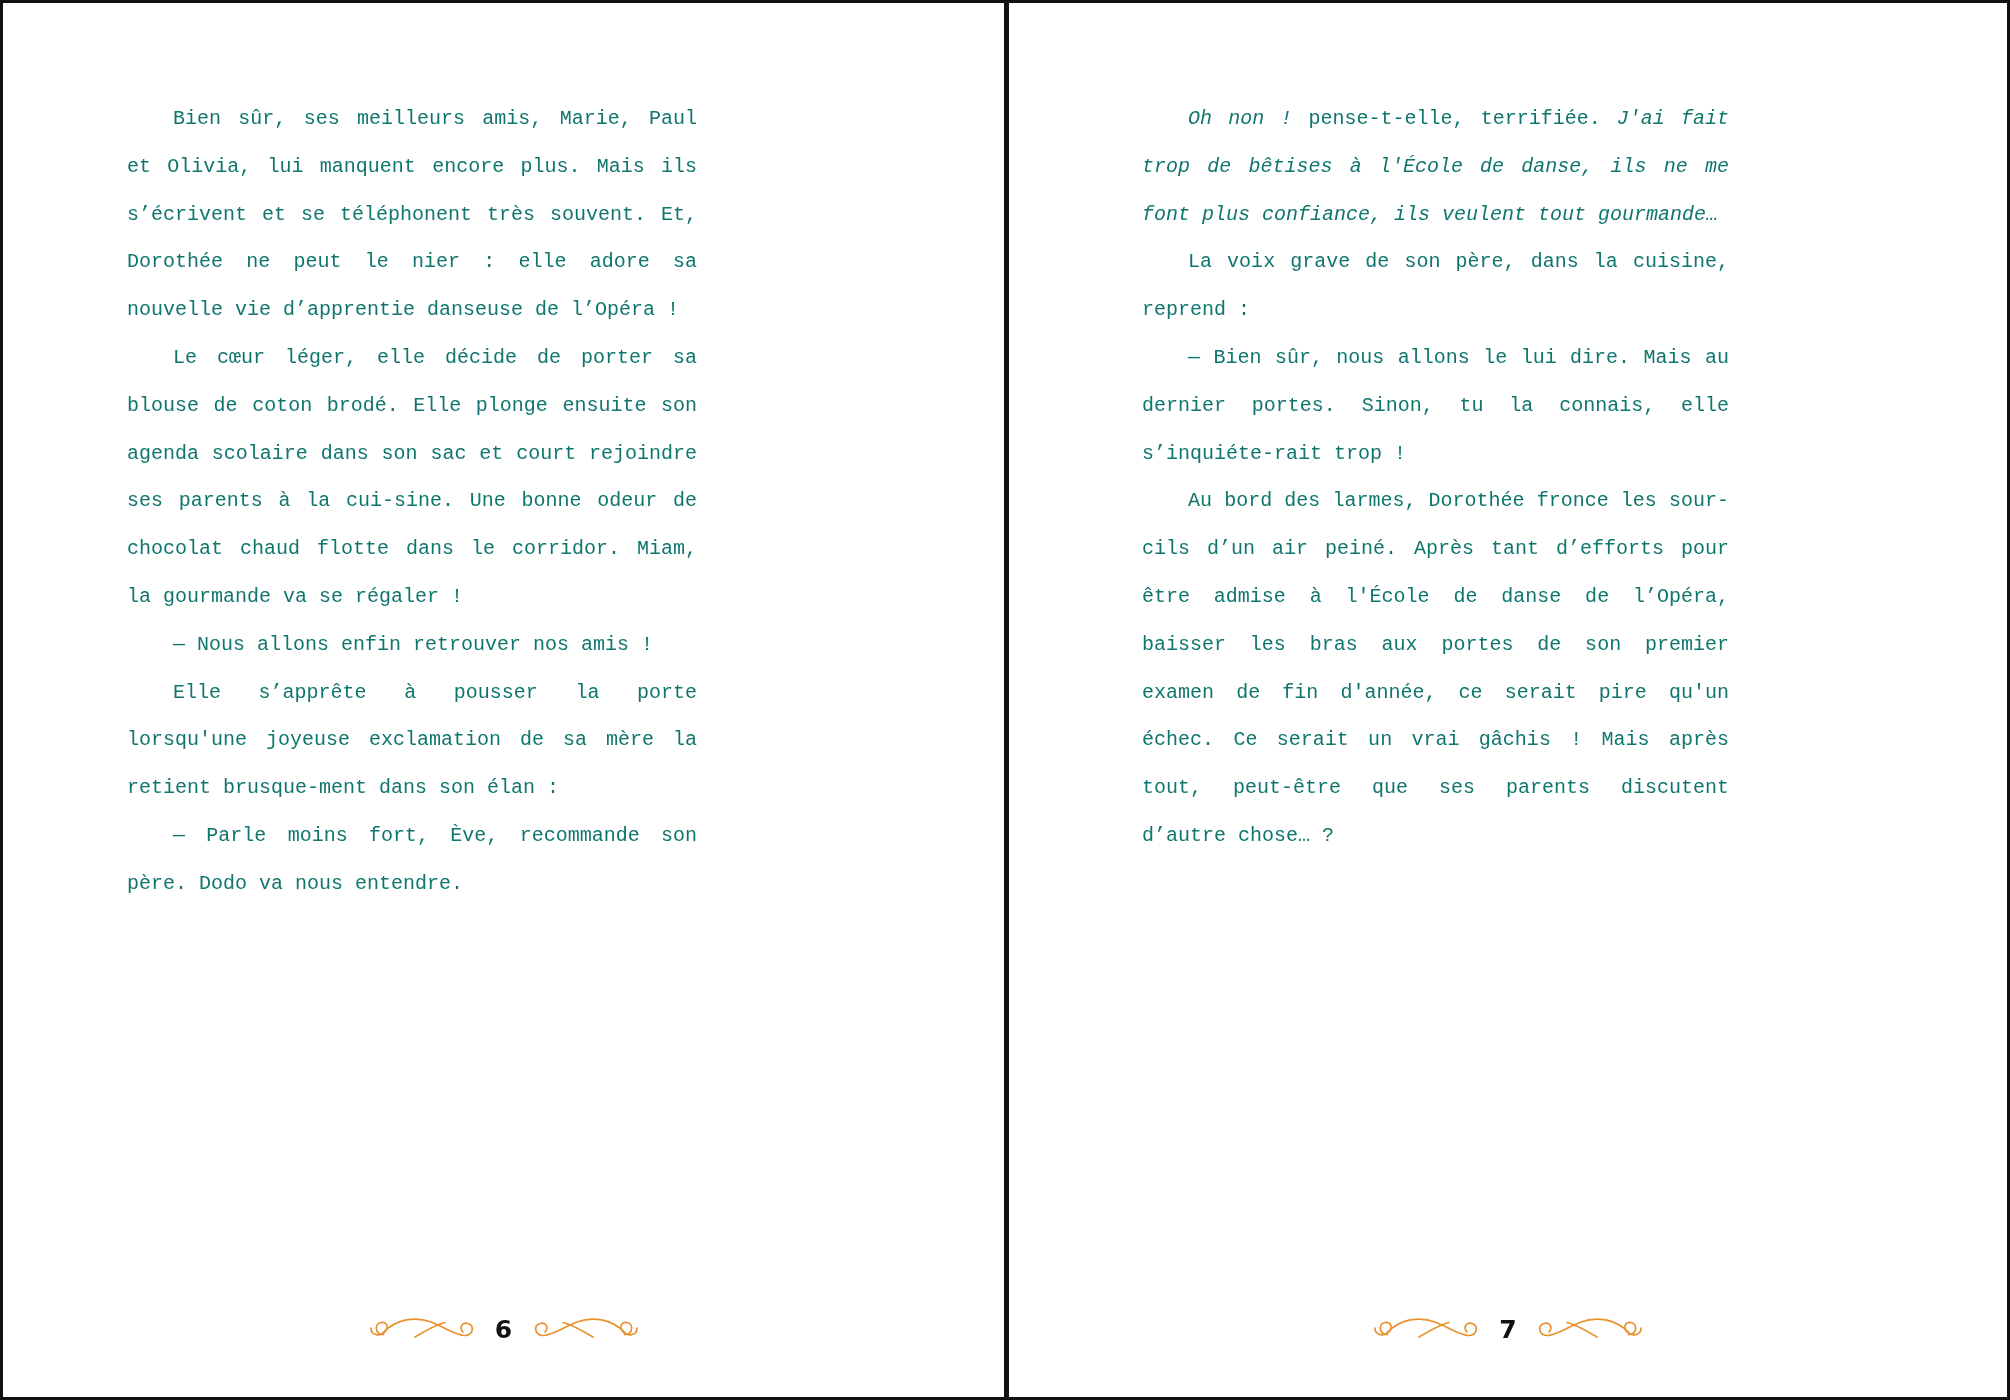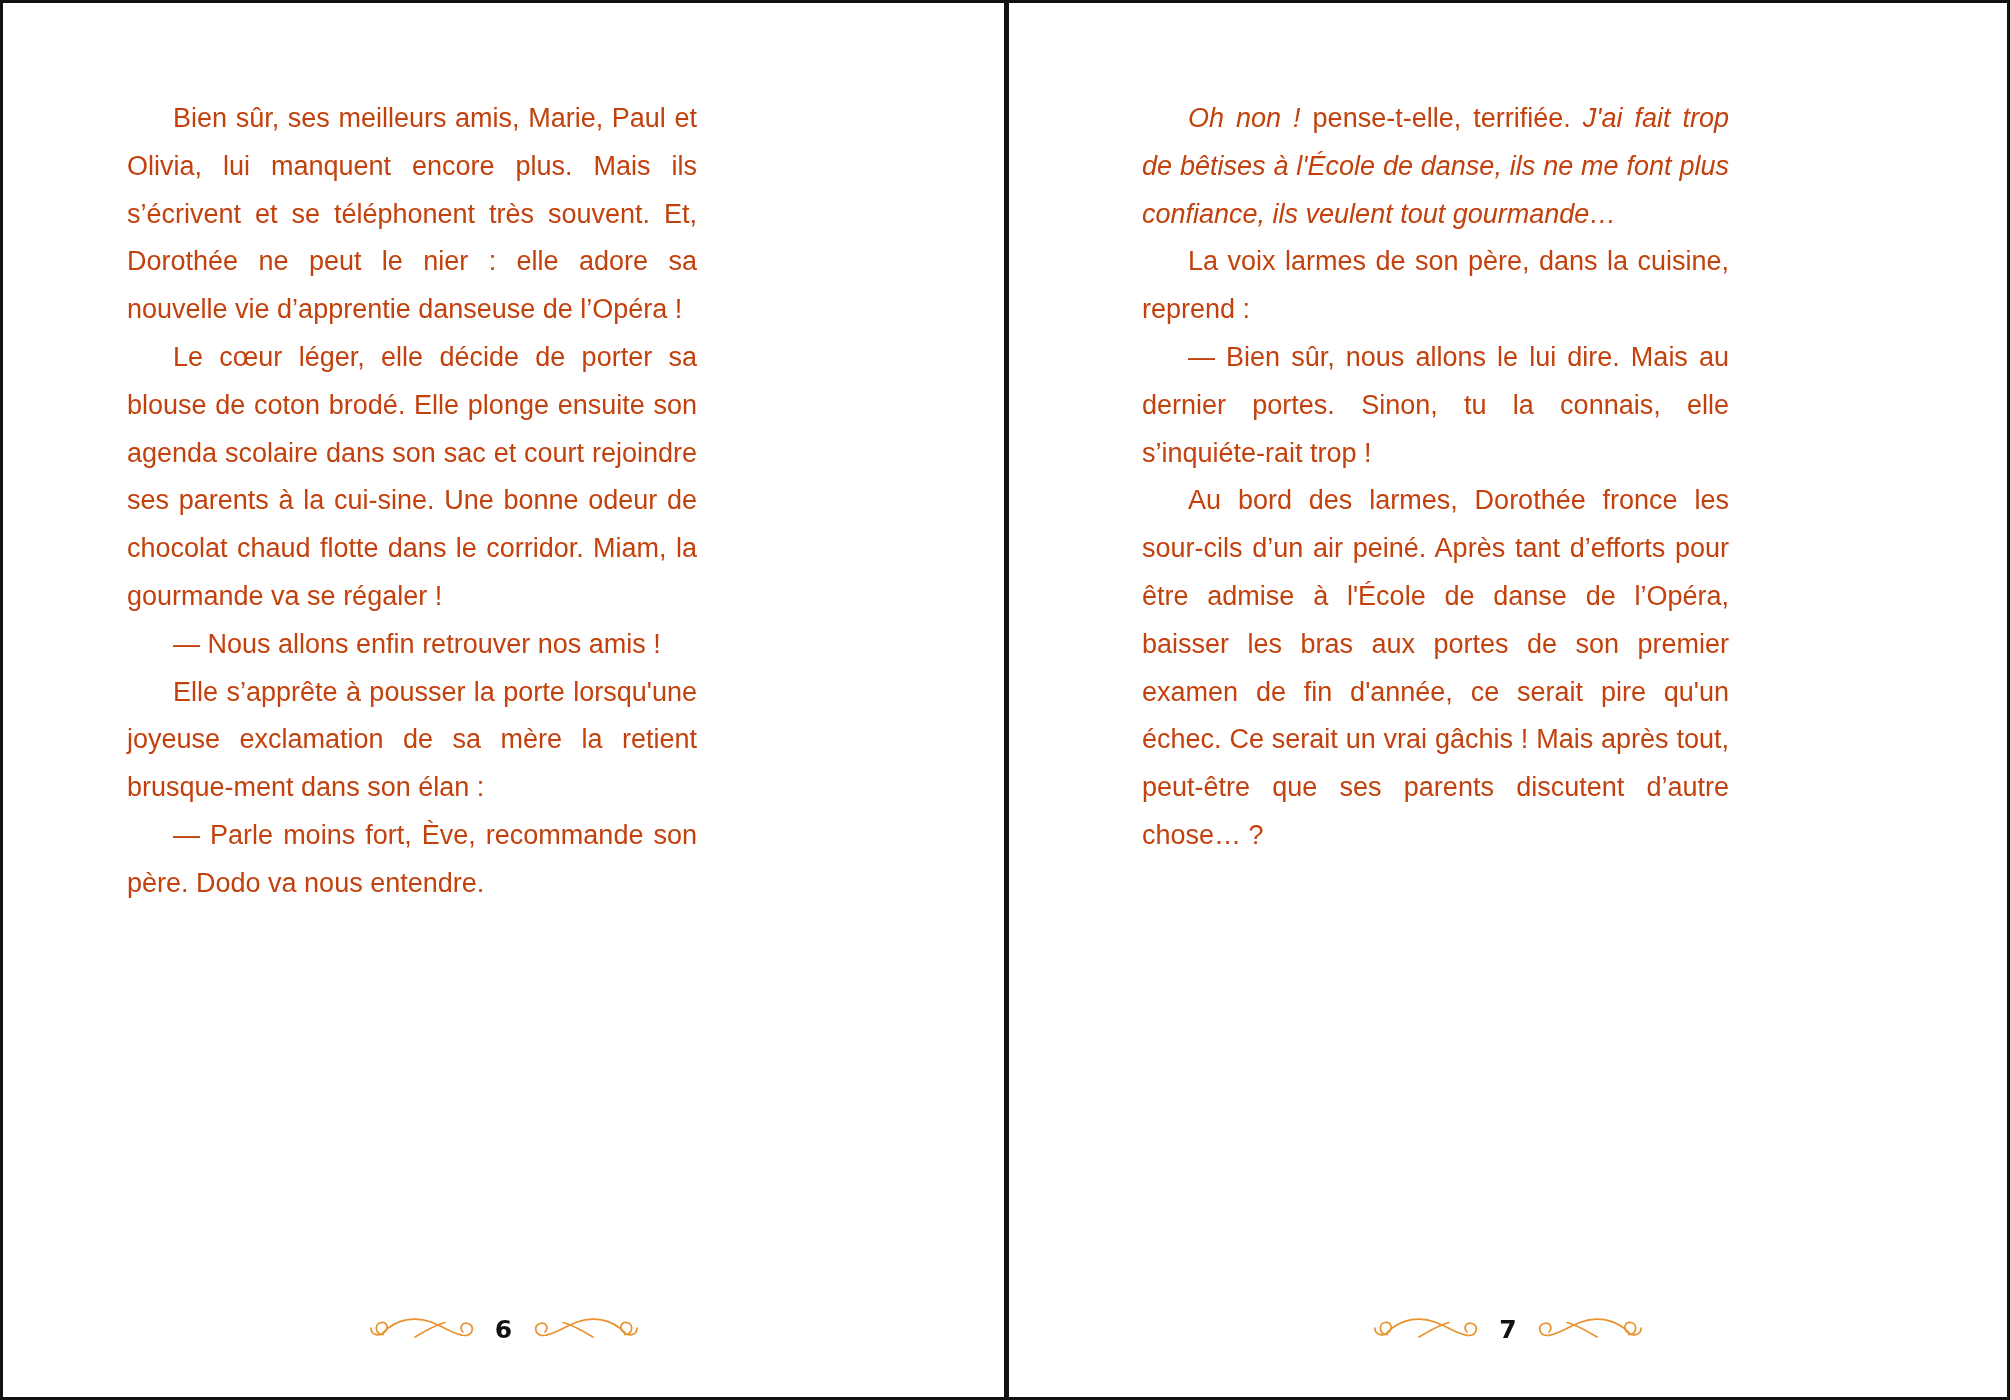--- a/index.html
+++ b/index.html
@@ -32,24 +32,24 @@
     background: #111111;
     height: 100%;
     flex: 0 0 5px;
   }
   .page-right {
     flex: 1 1 auto;
   }
   .textblock {
     position: absolute;
     top: 92px;
-    font-family: Liberation Sans, sans-serif;
-    font-size: 27px;
+    font-family: Liberation Mono, monospace;
+    font-size: 20px;
     line-height: 47.8px;
-    color: #c2410c;
+    color: #0f766e;
     text-align: justify;
     text-justify: inter-word;
     hyphens: manual;
     -webkit-hyphens: manual;
   }
   .page-left .textblock {
     left: 124px;
     width: 570px;
   }
   .page-right .textblock {
@@ -134,21 +134,21 @@
     </div>
   </div>
 
   <div class="gutter"></div>
 
   <div class="page page-right">
     <div class="textblock">
       <p>
         <span class="ital">Oh non !</span><span> pense-t-elle, terrifiée. </span><span class="ital">J'ai fait trop de bêtises à l'École de danse, ils ne me font plus confiance, ils veulent tout gourmande…</span>
       </p>
-      <p>La voix larmes de son père, dans la cuisine, reprend :</p>
+      <p>La voix grave de son père, dans la cuisine, reprend :</p>
       <p>— Bien sûr, nous allons le lui dire. Mais au dernier portes. Sinon, tu la connais, elle s’inquiéte-rait trop !</p>
       <p>Au bord des larmes, Dorothée fronce les sour-cils d’un air peiné. Après tant d’efforts pour être admise à l'École de danse de l’Opéra, baisser les bras aux portes de son premier examen de fin d'année, ce serait pire qu'un échec. Ce serait un vrai gâchis ! Mais après tout, peut-être que ses parents discutent d’autre chose… ?</p>
     </div>
 
     <div class="folio">
       <span class="orn-wrap">
         <svg class="flourish" viewBox="0 0 110 38" xmlns="http://www.w3.org/2000/svg" aria-hidden="true">
           <g fill="none" stroke="#E8922F" stroke-width="1.7" stroke-linecap="round">
             <path d="M14.5 24.5 C6 24.5 5 14 12 12.5 C18 11.2 20 18 16 22 C11.5 26.5 2 26 2 18"></path>
             <path d="M14 22.5 C28 9 46 6 62 12 C76 17.4 86 25 95 25.5"></path>

